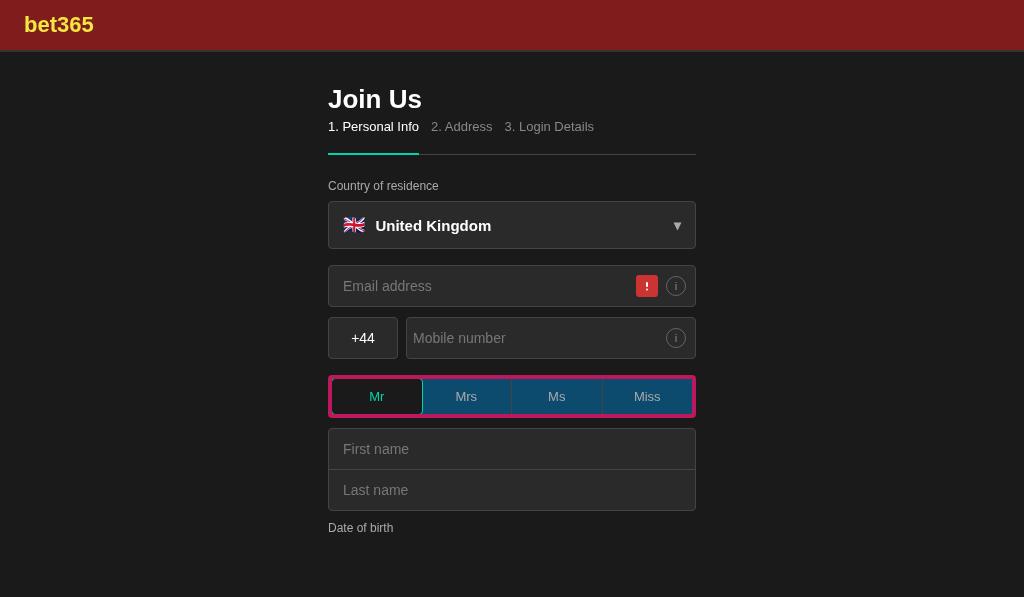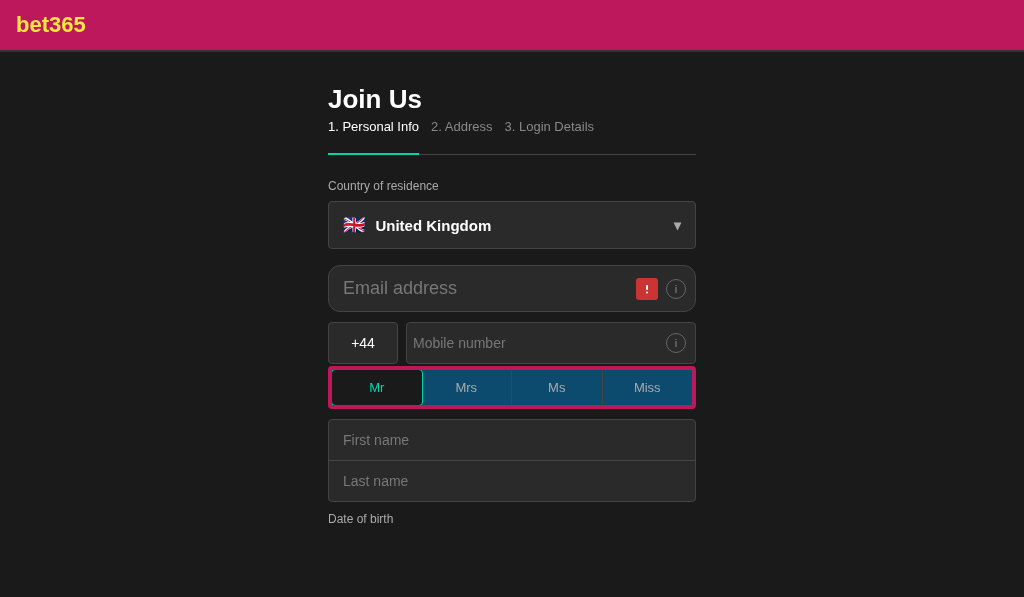--- a/index.html
+++ b/index.html
@@ -6,22 +6,22 @@
 
     body {
       background-color: #1a1a1a;
       font-family: -apple-system, BlinkMacSystemFont, 'Segoe UI', Arial, sans-serif;
       color: #ffffff;
       min-height: 597px;
       width: 1024px;
     }
 
     .header {
-      background-color: #be185d;
-      padding: 12px 16px;
+      background-color: #7f1d1d;
+      padding: 12px 24px;
       border-bottom: 1px solid #333;
     }
 
     .logo {
       font-size: 22px;
       font-weight: bold;
       color: #ffffff;
     }
 
     .logo span {
@@ -117,24 +117,24 @@
 
     .input-with-icon {
       position: relative;
       margin-bottom: 10px;
     }
 
     .input-with-icon input {
       width: 100%;
       background-color: #2a2a2a;
       border: 1px solid #444;
-      border-radius: 12px;
+      border-radius: 4px;
       padding: 12px 70px 12px 14px;
       color: #f0abfc;
-      font-size: 18px;
+      font-size: 14px;
       outline: none;
     }
 
     .input-with-icon input::placeholder {
       color: #777;
     }
 
     .input-icons {
       position: absolute;
       right: 10px;
@@ -166,21 +166,21 @@
       align-items: center;
       justify-content: center;
       font-size: 11px;
       color: #888;
       cursor: pointer;
     }
 
     .phone-row {
       display: flex;
       gap: 8px;
-      margin-bottom: 2px;
+      margin-bottom: 16px;
     }
 
     .country-code {
       background-color: #2a2a2a;
       border: 1px solid #444;
       border-radius: 4px;
       padding: 12px 14px;
       color: #ffffff;
       font-size: 14px;
       width: 70px;

